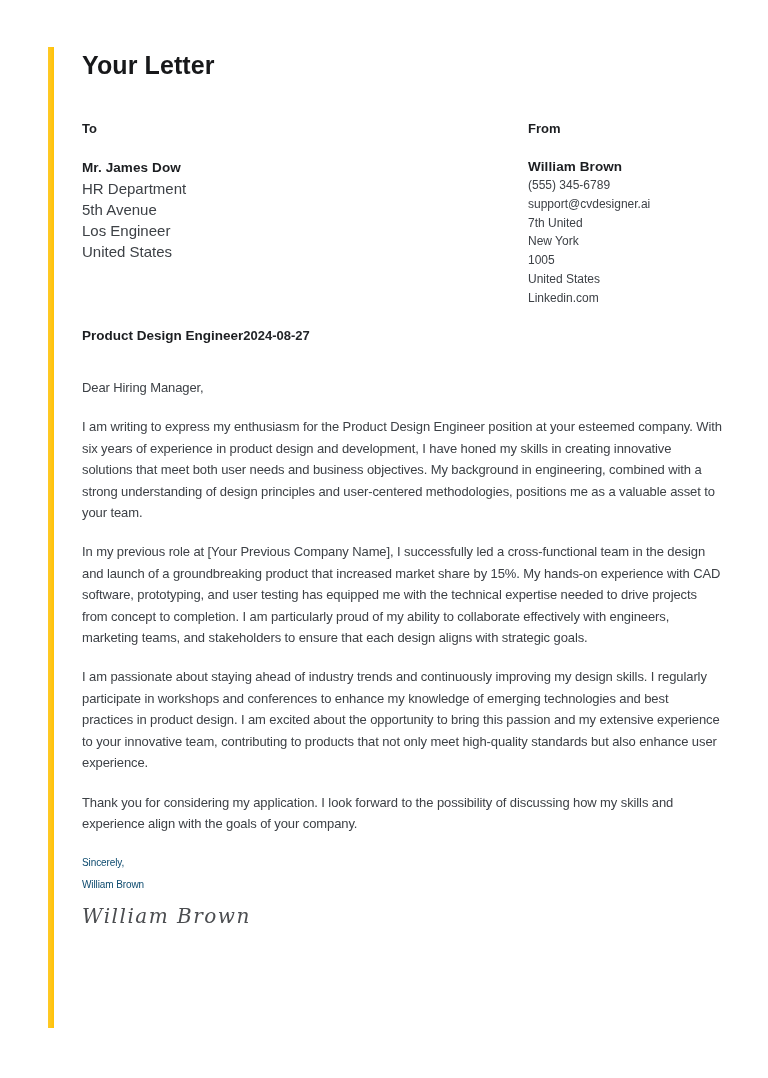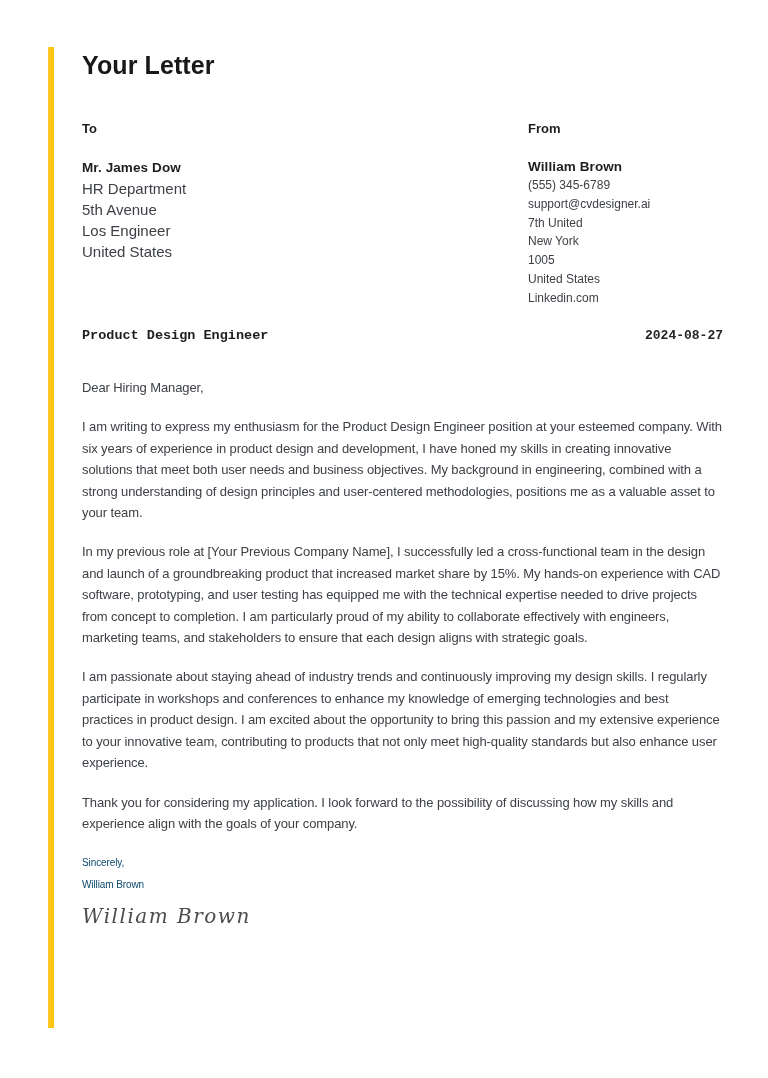--- a/index.html
+++ b/index.html
@@ -61,23 +61,21 @@
   .to .addr-name { line-height: 21px; }
   .from .addr-name { line-height: 19px; }
   .to .addr-line { font-size: 15px; line-height: 21px; color: #3d4146; }
   .from .addr-line { font-size: 12px; line-height: 18.8px; color: #3d4146; }
   .subject-row {
     position: absolute;
     top: 327px;
     left: 0;
     width: 100%;
     display: flex;
-    justify-content: space-between;
     align-items: baseline;
-    font-family: Liberation Mono, monospace;
   }
   .job-title {
     font-size: 13.5px;
     line-height: 17px;
     font-weight: 700;
     color: #1c1e21;
   }
   .letter-date {
     font-size: 13px;
     line-height: 17px;

